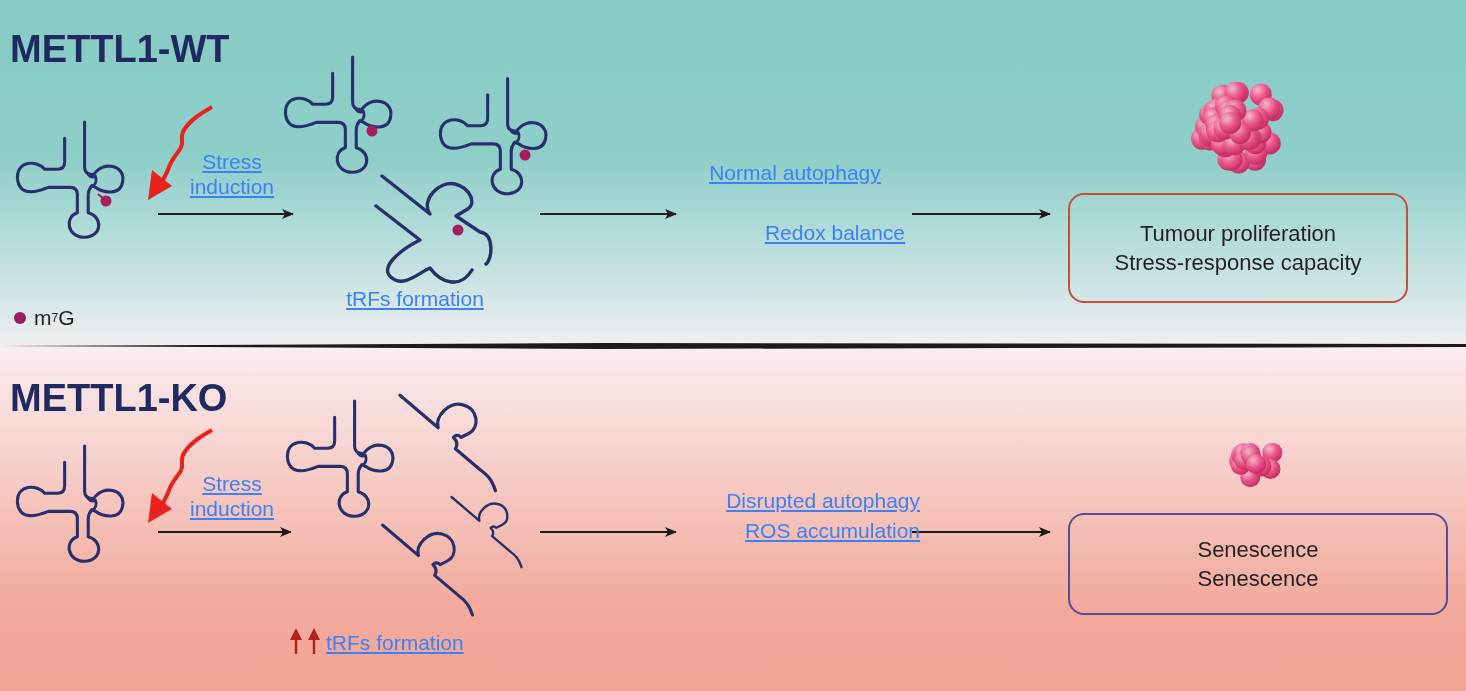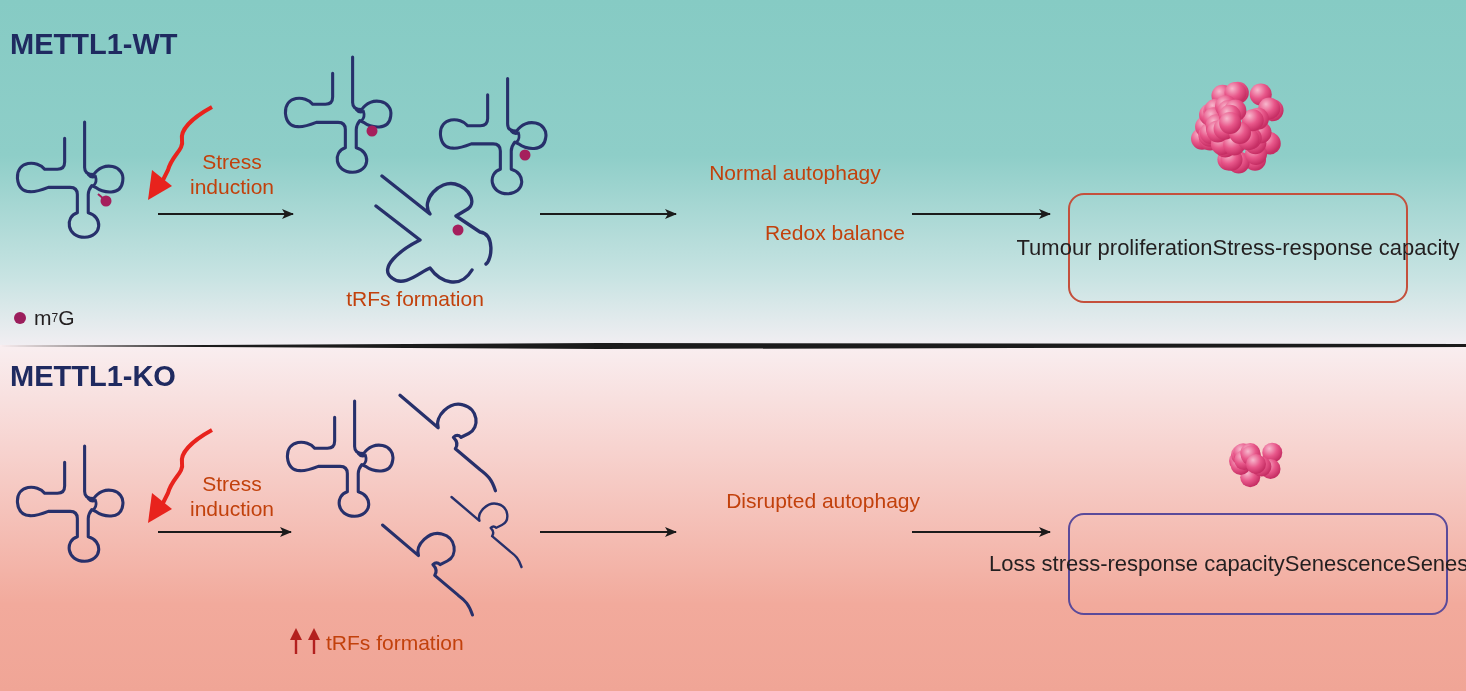--- a/index.html
+++ b/index.html
@@ -1,23 +1,23 @@
 <!DOCTYPE html>
 <html><head>
 <meta charset="utf-8">
 <style>
   html, body { margin:0; padding:0; }
   body { width:1466px; height:691px; position:relative; overflow:hidden; font-family:"Liberation Sans", sans-serif; background:#fff; }
   .panel { position:absolute; left:0; width:1466px; }
   #panel-wt { top:0; height:345px; background:linear-gradient(180deg,#86cbc4 0%,#8ecec8 45%,#c7e3e2 80%,#f1eef2 100%); }
   #panel-ko { top:345px; height:346px; background:linear-gradient(180deg,#f9eef0 0%,#f7d3cf 30%,#f2aa9c 75%,#f0a596 100%); }
   .divider { position:absolute; left:0; top:340px; width:1466px; height:12px; }
-  .title { position:absolute; font-weight:bold; font-size:29px; color:#1f2a60; }
-  .txt { position:absolute; color:#c2410c; font-size:21px; text-align:center; white-space:nowrap; }
-  .box { position:absolute; border-radius:16px; background:transparent; display:flex; flex-direction:row; align-items:center; justify-content:center; }
+  .title { position:absolute; font-weight:bold; font-size:38px; color:#1f2a60; }
+  .txt { position:absolute; color:#3b82f6; font-size:21px; text-align:center; white-space:nowrap;text-decoration:underline; }
+  .box { position:absolute; border-radius:16px; background:transparent; display:flex; flex-direction:column; align-items:center; justify-content:center; }
   .box span { font-size:22px; color:#231f20; line-height:29.5px; white-space:nowrap; }
   svg.abs { position:absolute; left:0; top:0; overflow:visible; }
   .legend { position:absolute; left:14px; top:306px; display:flex; align-items:center; font-size:21px; color:#231f20; }
   .legend .dot { width:12px; height:12px; border-radius:50%; background:#9b1e5c; margin-right:8px; }
   .legend sup { font-size:12px; }
 </style>
 </head>
 <body>
 
 <div class="panel" id="panel-wt"></div>
@@ -169,26 +169,26 @@
   <span>Tumour proliferation</span>
   <span>Stress-response capacity</span>
 </div>
 <div class="legend">
   <span class="dot"></span>
   <span>m</span>
     <sup>7</sup>
     <span>G</span>
 </div>
 
-<div class="title" style="left:10px;top:360px;text-align:center;">METTL1-KO</div>
+<div class="title" style="left:10px;top:377px;text-align:center;">METTL1-KO</div>
 <div class="txt" style="left:182px;top:471px;width:100px;line-height:25px;">
   <div>Stress</div>
   <div>induction</div>
 </div>
 <div class="txt" style="left:326px;top:631px;width:170px;text-align:left;">tRFs formation</div>
 <div class="txt" style="left:670px;top:486px;width:250px;line-height:30px;text-align:right;">
   <div>Disrupted autophagy</div>
+  <div>ROS accumulation</div>
 </div>
 <div class="box" style="left:1068px;top:513px;width:376px;height:98px;border:2.5px solid #5a4a9a;">
-  <span>Loss stress-response capacity</span>
   <span>Senescence</span>
   <span>Senescence</span>
 </div>
 
 </body></html>

